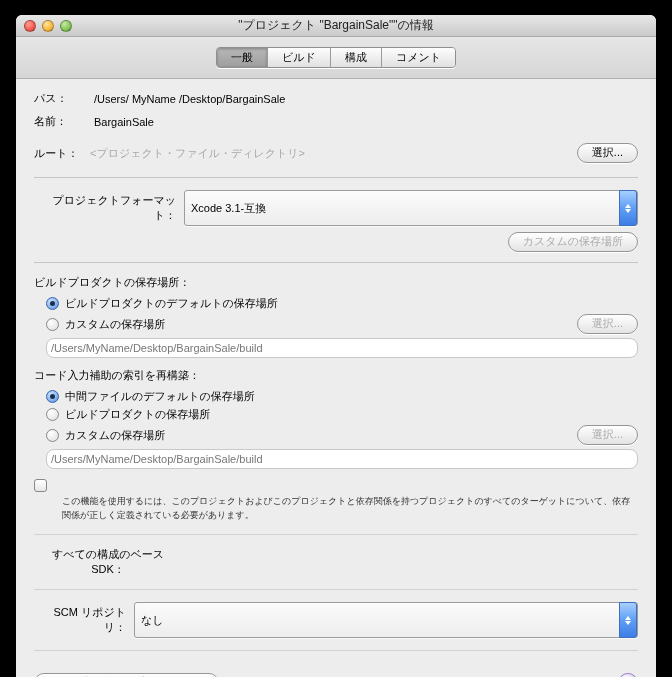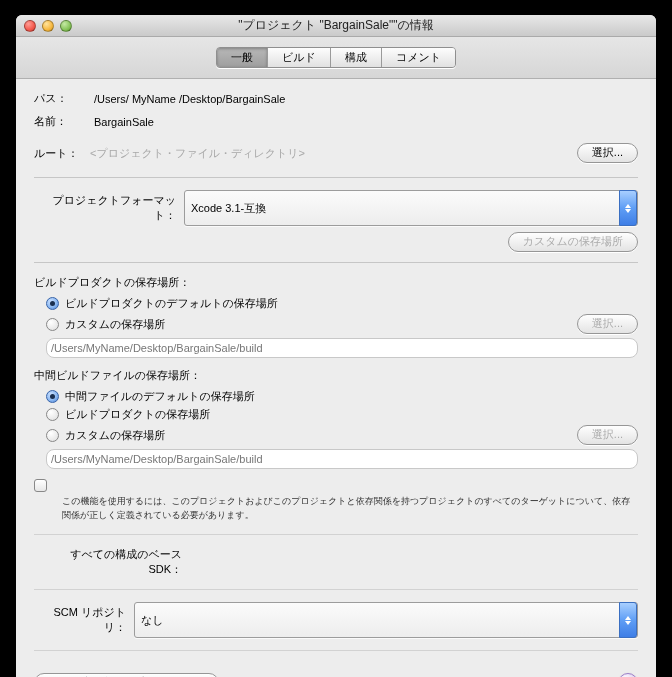--- a/index.html
+++ b/index.html
@@ -179,21 +179,21 @@
       <span>ビルドプロダクトのデフォルトの保存場所</span>
     </div>
     <div class="radio-row">
       <div class="radio"></div>
       <span>カスタムの保存場所</span>
       <div class="flex-grow"></div>
       <button class="aqua-btn r-side" disabled="">選択...</button>
     </div>
     <div class="path-display">/Users/MyName/Desktop/BargainSale/build</div>
 
-    <div class="section-title">中間ビルドファイルの保存場所：</div>
+    <div class="section-title">コード入力補助の索引を再構築：</div>
     <div class="radio-row">
       <div class="radio checked"></div>
       <span>中間ファイルのデフォルトの保存場所</span>
     </div>
     <div class="radio-row">
       <div class="radio"></div>
       <span>ビルドプロダクトの保存場所</span>
     </div>
     <div class="radio-row">
       <div class="radio"></div>
@@ -204,21 +204,21 @@
     <div class="path-display">/Users/MyName/Desktop/BargainSale/build</div>
 
     <div class="check-row" style="margin-left:0">
       <div class="checkbox"></div>
     </div>
     <div class="note">この機能を使用するには、このプロジェクトおよびこのプロジェクトと依存関係を持つプロジェクトのすべてのターゲットについて、依存関係が正しく定義されている必要があります。</div>
 
     <hr class="thin-hr">
 
     <div class="frm-row">
-      <div style="width:156px;text-align:right;padding-right:8px">すべての構成のベース SDK：</div>
+      <div style="width:156px;text-align:center;padding-right:8px">すべての構成のベース SDK：</div>
     </div>
 
     <hr class="thin-hr">
 
     <div class="frm-row scm-row">
       <div class="scm-lbl">SCM リポジトリ：</div>
       <div class="select">
         <span>なし</span>
         <div class="cap"></div>
       </div>

